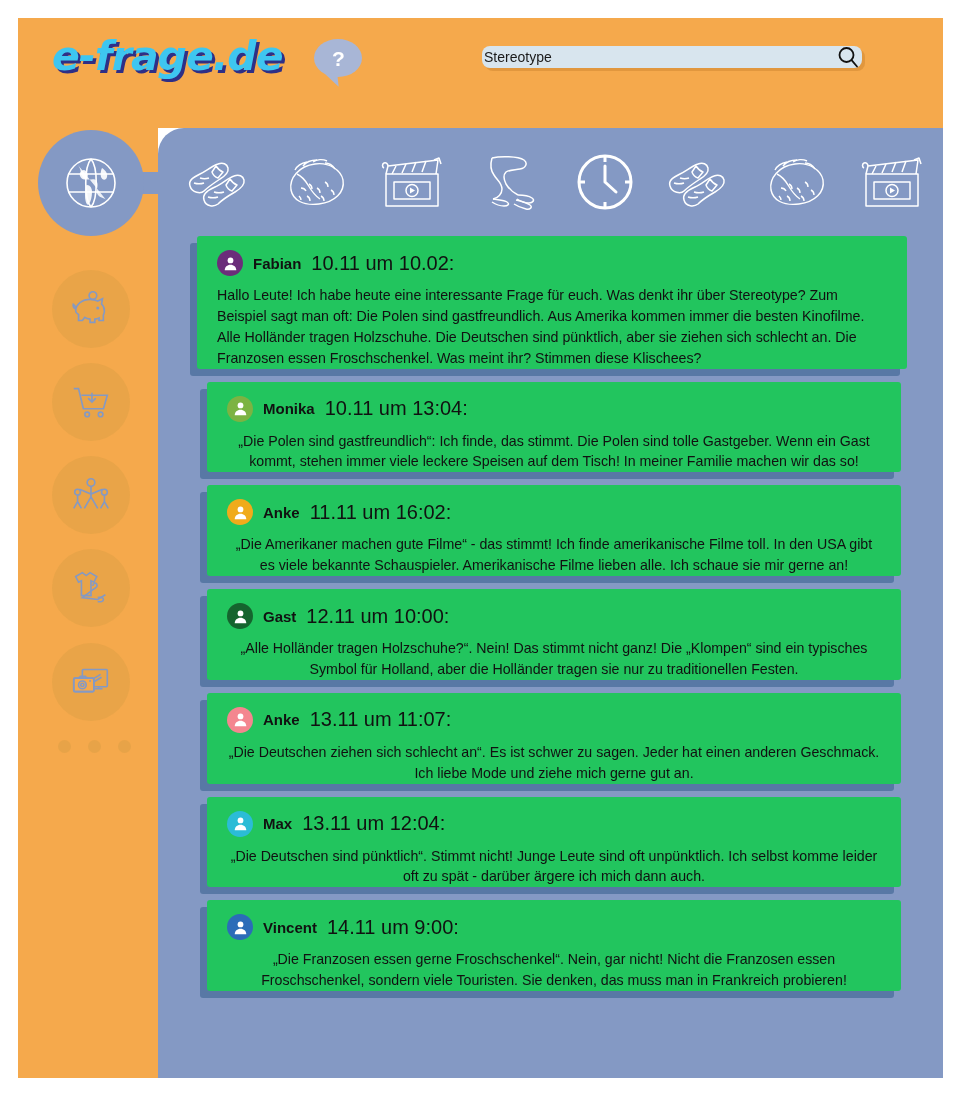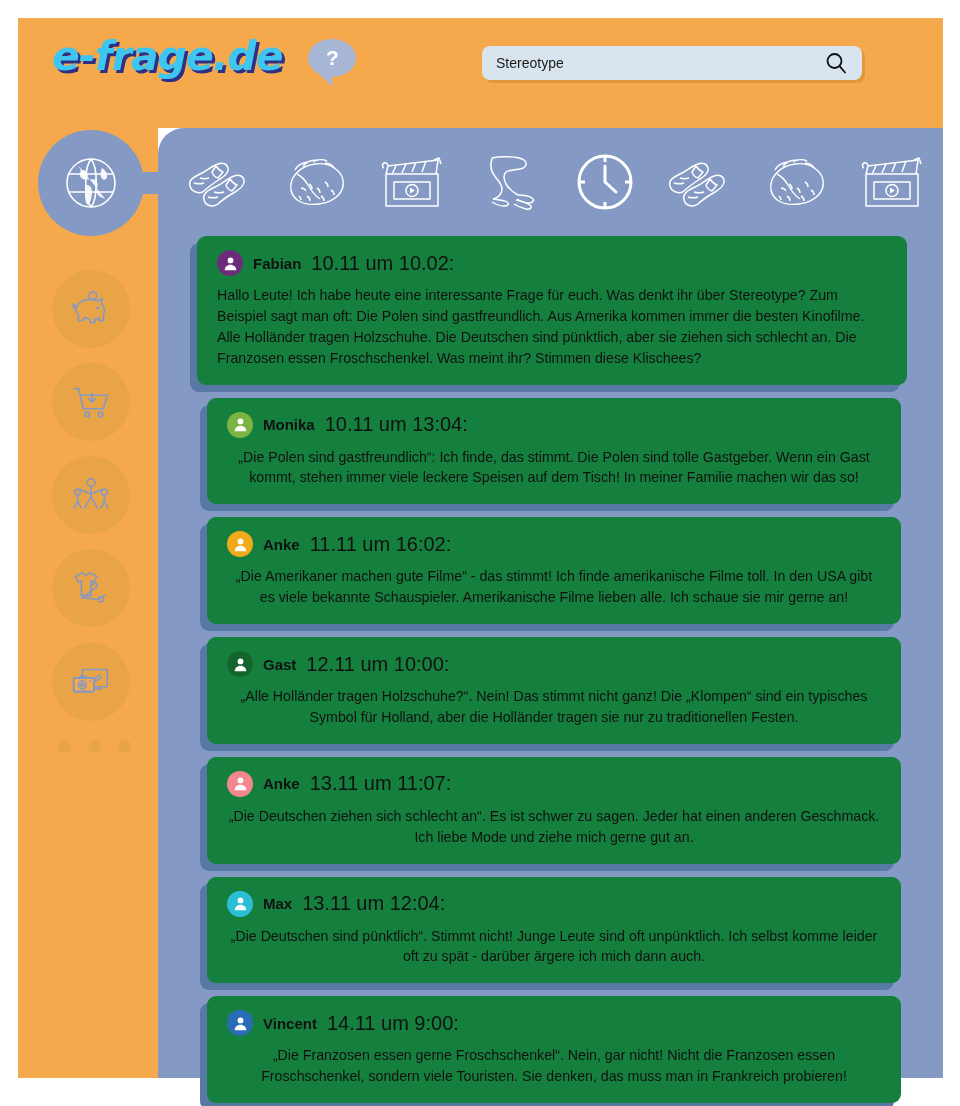--- a/index.html
+++ b/index.html
@@ -19,21 +19,21 @@
   }
   .orange-left-rail{
     position:absolute;left:18px;top:128px;
     width:140px;height:950px;
     background:#f5a94c;
   }
 
   
   .logo-wrap{
     position:absolute;left:52px;top:36px;
-    display:flex;align-items:center;gap:22px;
+    display:flex;align-items:flex-end;gap:28px;
   }
   .logo-text{
     font-family:"DejaVu Sans", sans-serif;
     font-size:41px;font-weight:bold;font-style:italic;
     color:#3ec6f0;
     letter-spacing:-1px;
     text-shadow:3px 3px 0 #2f2f86;
     line-height:1;
     white-space:nowrap;
   }
@@ -52,26 +52,26 @@
     border-bottom:14px solid transparent;
     transform:rotate(-6deg);
   }
   .bubble span{
     color:#ffffff;font-size:21px;font-weight:bold;
     position:relative;z-index:2;line-height:1;
   }
 
   .search-box{
     position:absolute;left:482px;top:46px;
-    width:380px;height:34px;
+    width:380px;height:22px;
     background:#d8e5ee;
     border-radius:8px;
     box-shadow:3px 3px 0 rgba(180,110,30,.30);
     display:flex;align-items:center;
-    padding:0 14px;
+    padding:0 2px;
     box-sizing:border-box;
   }
   .search-value{
     flex:1;font-size:14px;color:#1a1a1a;
     font-family:"Liberation Sans", sans-serif;
   }
   .search-icon svg{display:block;}
 
   
   .blue-panel{
@@ -123,23 +123,23 @@
     background:rgba(222,160,70,.6);
   }
 
   
   .posts{
     position:absolute;left:197px;top:236px;
     width:710px;
   }
   .post{
     position:relative;
-    background:#15803d;
-    border-radius:9px;
-    padding:14px 20px 16px 20px;
+    background:#22c55e;
+    border-radius:3px;
+    padding:14px 20px 0 20px;
     box-sizing:border-box;
     margin-bottom:13px;
     box-shadow:-7px 7px 0 #5878a5;
   }
   .post.first{
     width:710px;
   }
   .post.reply{
     width:694px;margin-left:10px;text-align:center;
   }

